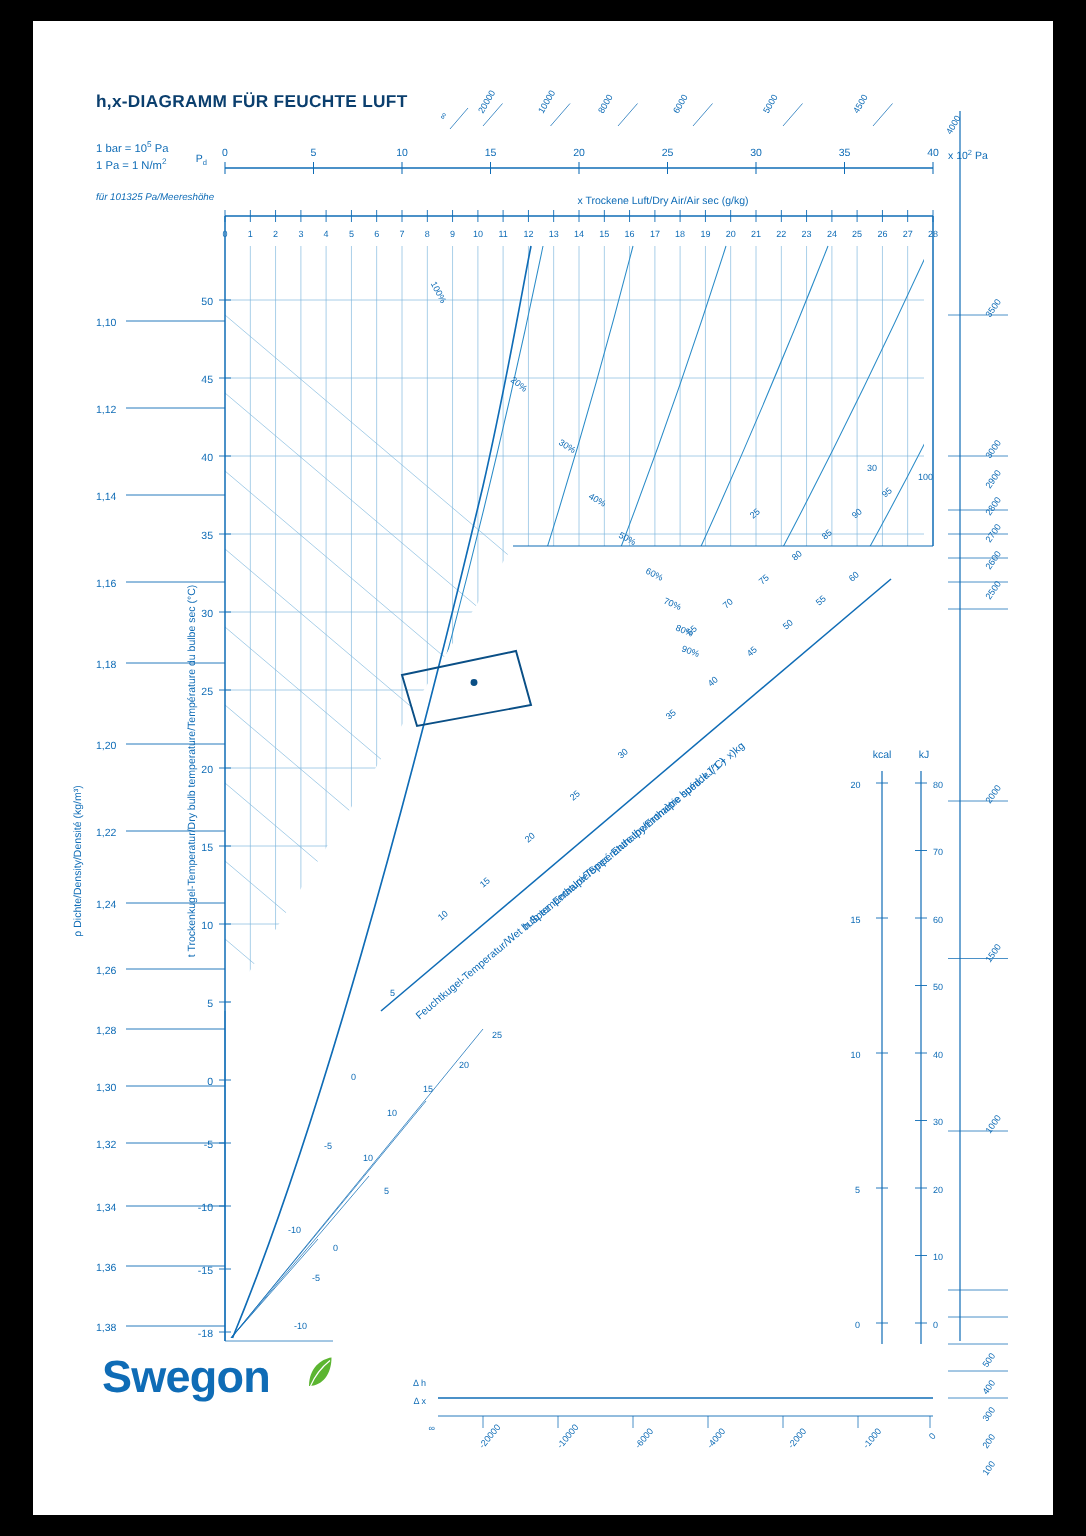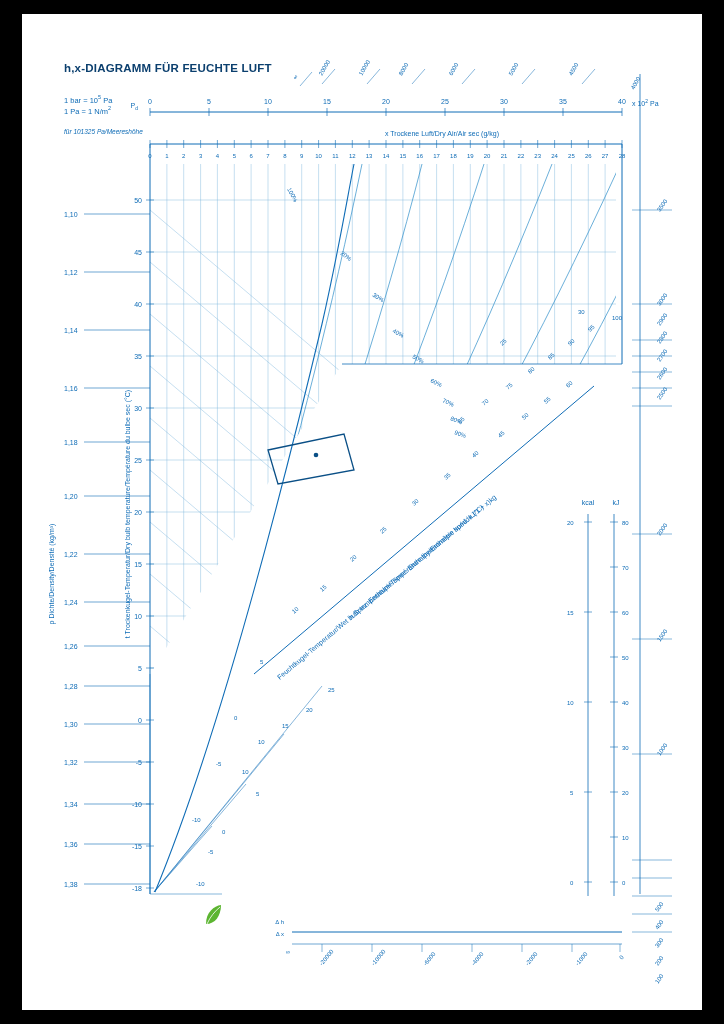--- a/index.html
+++ b/index.html
@@ -551,19 +551,20 @@
         <text x="556" y="952" transform="rotate(-50 556 952)">-1000</text>
         <text x="600" y="946" transform="rotate(-50 600 946)">0</text>
       </g>
 
       <g stroke="#0f6cb6" stroke-width="0.5" fill="none">
         <line x1="128" y1="880" x2="200" y2="880"></line>
         <line x1="128" y1="660" x2="128" y2="880"></line>
       </g>
     </svg>
 
+    <div id="logo">Swegon</div>
     <svg id="leaf" viewBox="0 0 18 22">
       <path d="M2,20 C2,8 10,2 17,1 C17,12 11,20 2,20 Z" fill="#5cb531"></path>
       <path d="M3,20 C6,13 11,7 16,3" stroke="#ffffff" stroke-width="0.8" fill="none"></path>
     </svg>
 
   </div>
 </div>
 
 </body></html>

